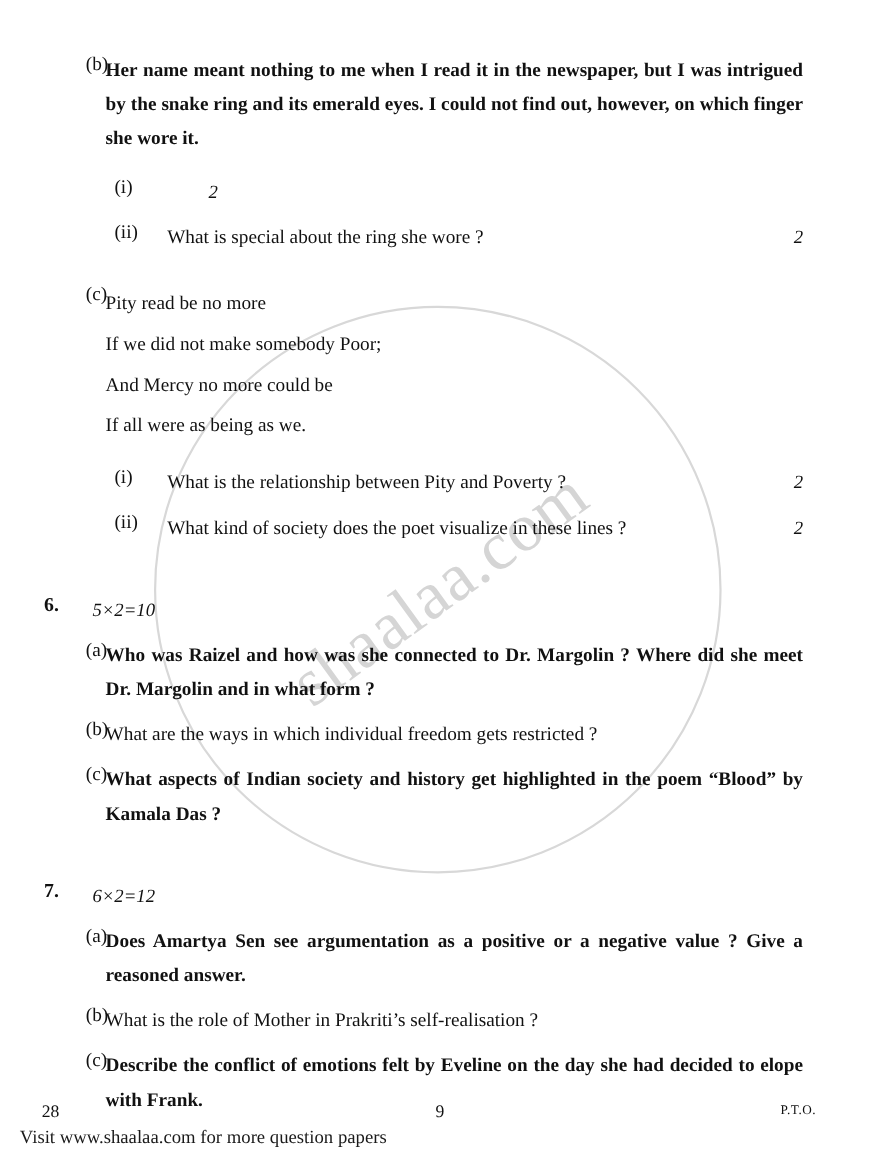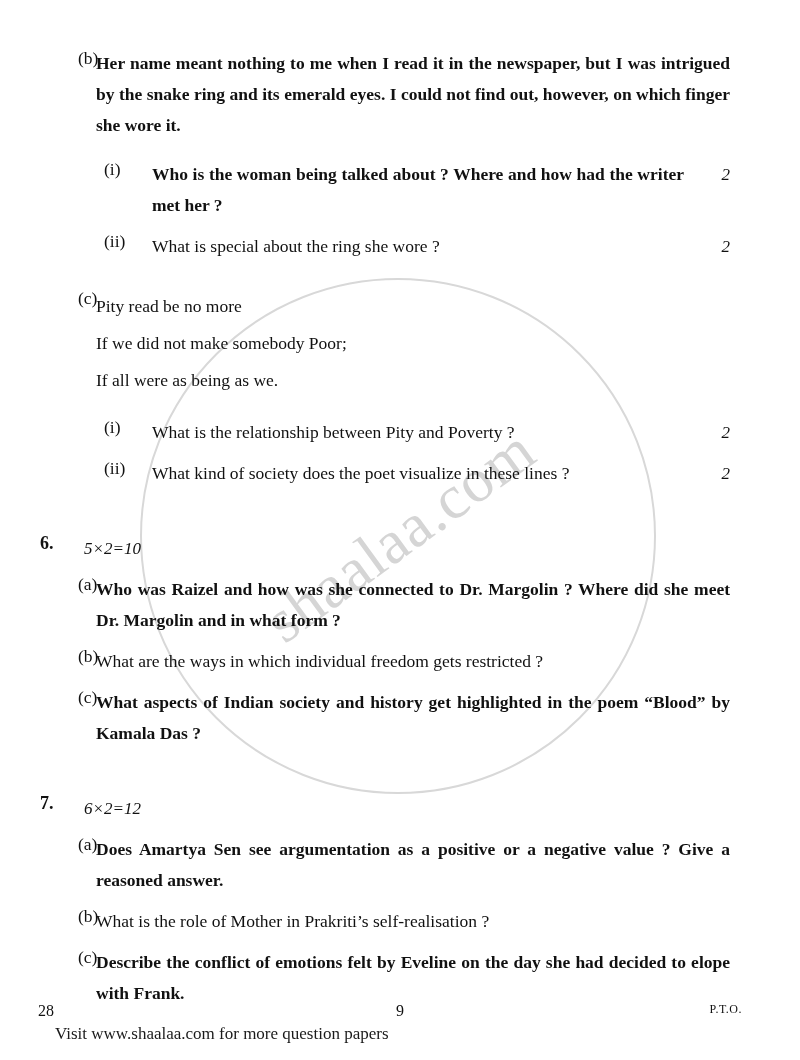--- a/index.html
+++ b/index.html
@@ -174,21 +174,20 @@
     font-size: 12px;
     letter-spacing: 0.5px;
   }
   .footer-note {
     position: absolute;
     left: 18px;
     top: 22px;
     font-size: 17px;
     color: #1a1a1a;
     font-family: "Liberation Serif", serif;
-    margin-left: 37px;
   }
 </style>
 </head>
 <body>
 
 <div class="page">
 
   <div class="watermark"></div>
   <div class="watermark-text">
     <span>shaalaa.com</span>
@@ -198,40 +197,40 @@
 
     <div class="blk">
       <div class="row">
         <div class="marker label-b">(b)</div>
         <div class="text justify">Her name meant nothing to me when I read it in the newspaper, but I was intrigued by the snake ring and its emerald eyes. I could not find out, however, on which finger she wore it.</div>
       </div>
       <div class="spacer-md"></div>
       <div class="sub-block">
         <div class="row">
           <div class="marker label-roman">(i)</div>
-          <div class="text justify">Who is the woman being talked about ? Where and how had the writer met her ?</div>
           <div class="marks">2</div>
         </div>
         <div class="spacer-sm"></div>
         <div class="row">
           <div class="marker label-roman">(ii)</div>
           <div class="text">What is special about the ring she wore ?</div>
           <div class="marks">2</div>
         </div>
       </div>
     </div>
 
     <div class="spacer-lg"></div>
 
     <div class="blk">
       <div class="row">
         <div class="marker label-b">(c)</div>
         <div class="text">
           <div class="poem-line">Pity read be no more</div>
           <div class="poem-line">If we did not make somebody Poor;</div>
+          <div class="poem-line">And Mercy no more could be</div>
           <div class="poem-line">If all were as being as we.</div>
         </div>
       </div>
       <div class="spacer-md"></div>
       <div class="sub-block">
         <div class="row">
           <div class="marker label-roman">(i)</div>
           <div class="text">What is the relationship between Pity and Poverty ?</div>
           <div class="marks">2</div>
         </div>

